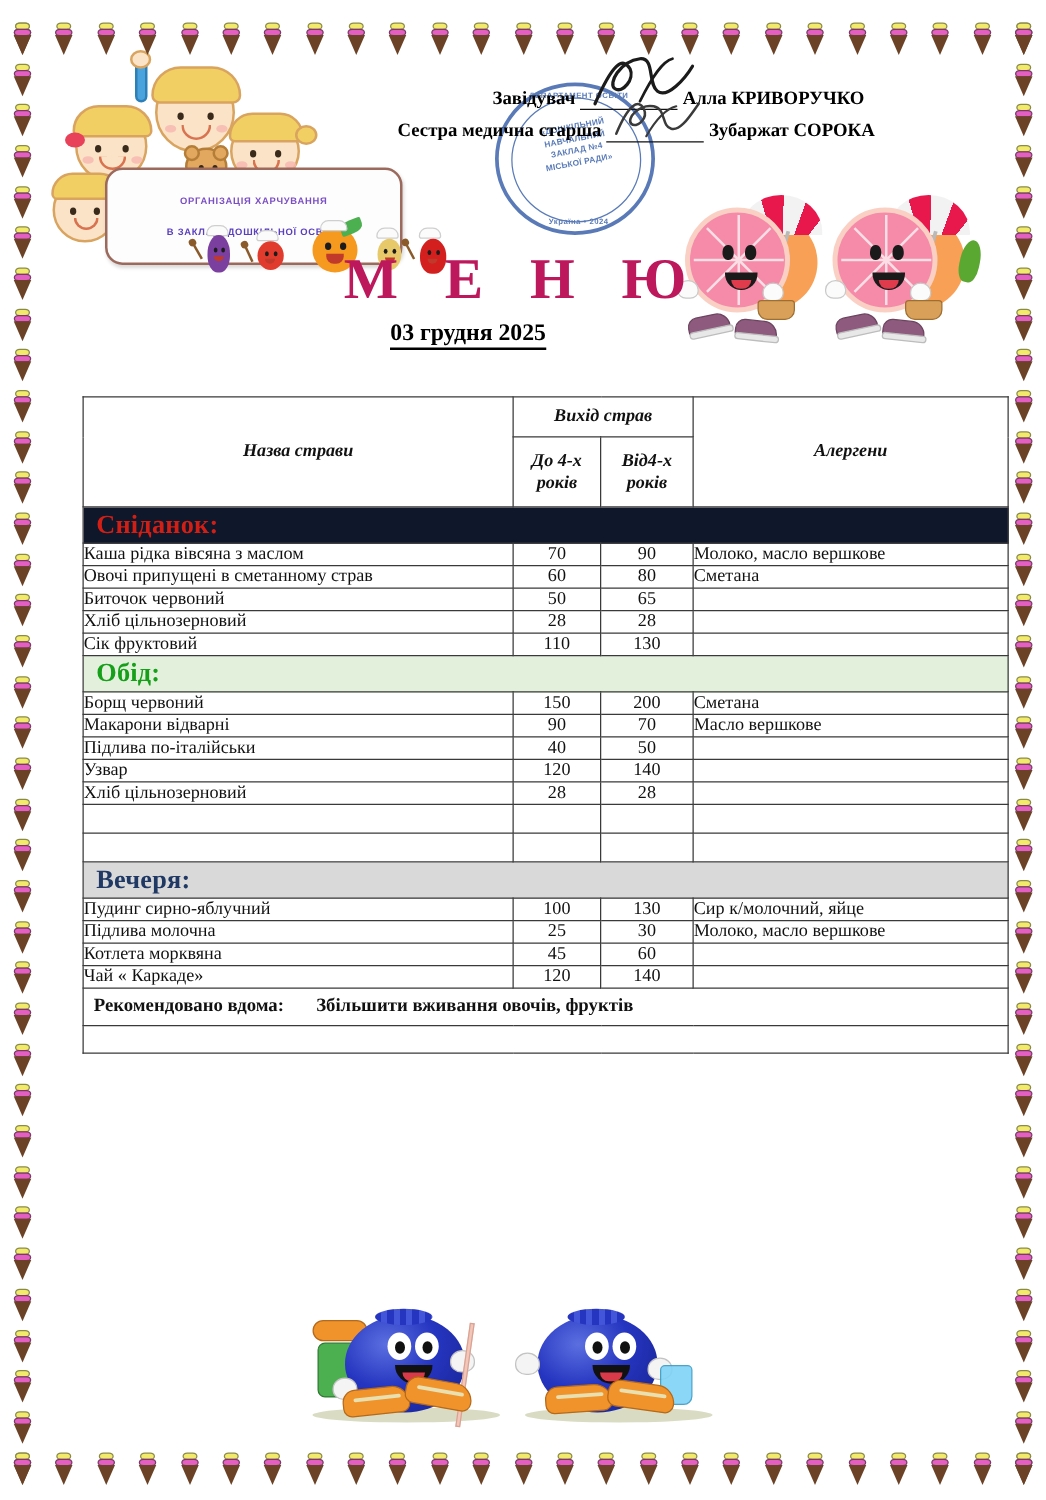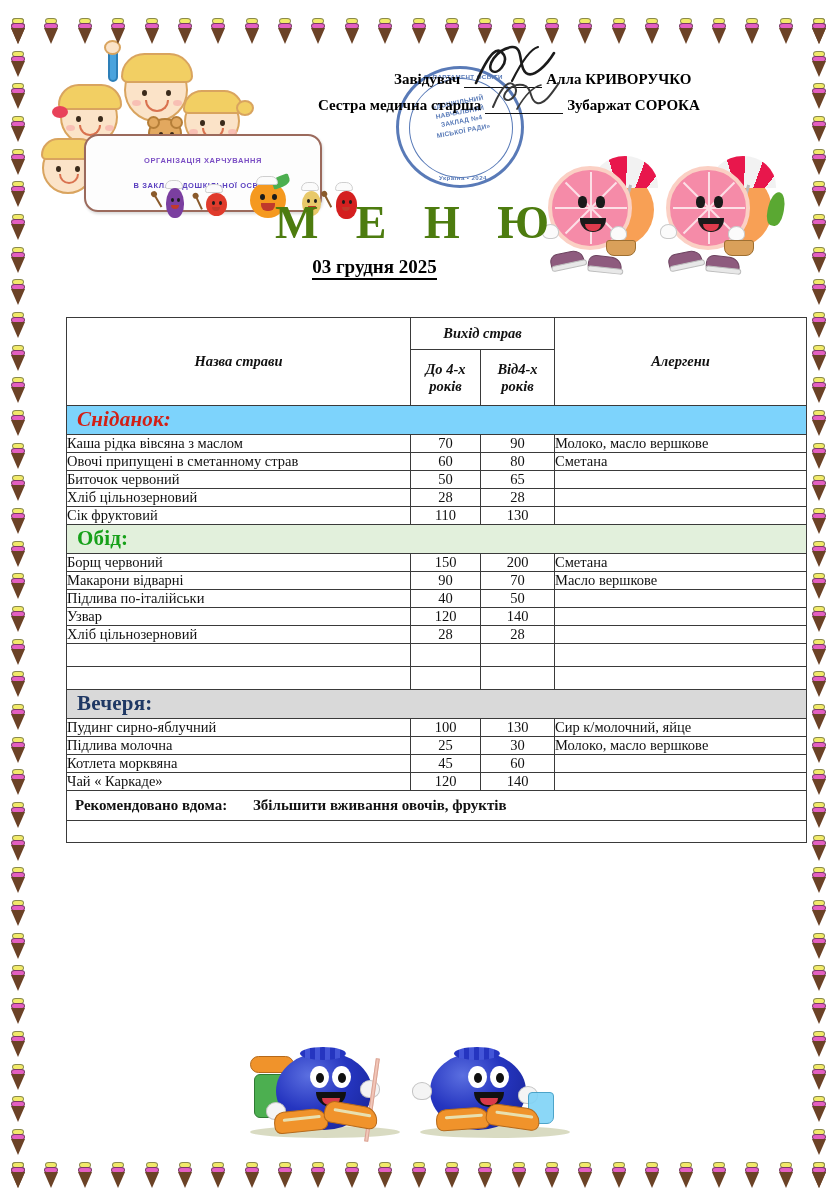--- a/index.html
+++ b/index.html
@@ -150,21 +150,21 @@
   .stamp .arc-top, .stamp .arc-bottom {
     position: absolute; width: 128px; text-align: center;
     font-family: "Liberation Sans", sans-serif; font-size: 6.2px; font-weight: bold; letter-spacing: .4px;
   }
   .stamp .arc-top { top: 4px; left: 0; }
   .stamp .arc-bottom { bottom: 4px; left: 0; }
 
   
   .menu-title {
     position: absolute; left: 0; top: 196px; width: 837px; text-align: center;
-    font-size: 46px; font-weight: bold; color: #4d7c0f; letter-spacing: 13px;
+    font-size: 46px; font-weight: bold; color: #be185d; letter-spacing: 13px;
     font-family: "Liberation Serif", serif; z-index: 3;
   }
   .menu-date {
     position: absolute; left: 0; top: 256px; width: 749px; text-align: center;
     font-size: 19px; font-weight: bold; color: #000; z-index: 3;
   }
   .menu-date span { border-bottom: 2px solid #000; padding-bottom: 1px; }
 
   
   .menu-table {
@@ -190,21 +190,21 @@
   .dish { padding: 2px 0 2px 8px; text-align: left; font-size: 14.5px; }
   .qty  { text-align: center; font-size: 14.5px; }
   .allg { padding: 2px 0 2px 6px; text-align: left; font-size: 14.5px; }
 
   tr.meal-row td { height: 15px; }
   tr.empty-row td { height: 23px; }
 
   .sect td {
     font-weight: bold; font-size: 21px; padding: 1px 0 2px 10px; letter-spacing: .2px;
   }
-  .sect-breakfast td { background: #7dd3fc; color: #d21f15; font-style: italic; }
+  .sect-breakfast td { background: #0f172a; color: #d21f15; }
   .sect-lunch td     { background: #e2f0dc; color: #16a019; }
   .sect-dinner td    { background: #d9d9d9; color: #1f3864; }
 
   .recommend td {
     height: 30px; padding: 2px 0 2px 8px; font-weight: bold; font-size: 15px;
   }
   .recommend .rec-value { padding-left: 22px; }
   .tail td { height: 22px; }
 
   

